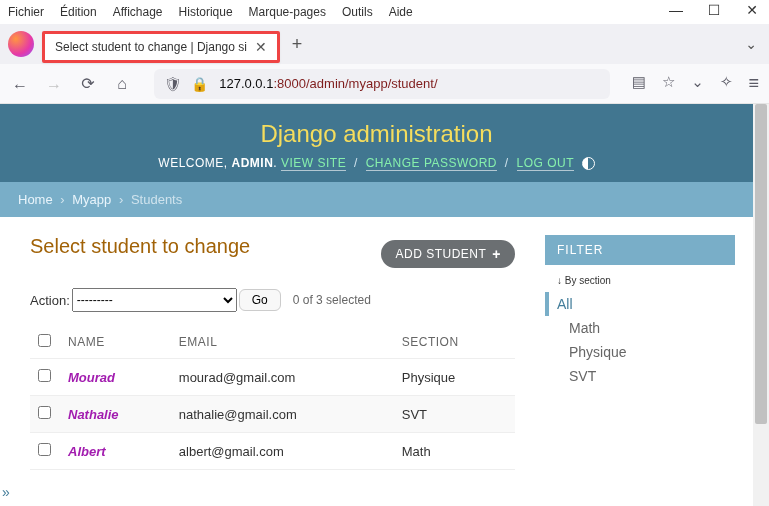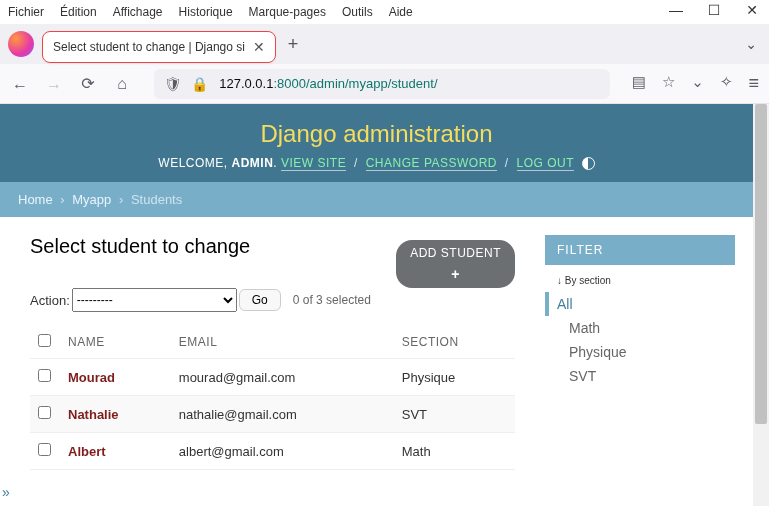--- a/index.html
+++ b/index.html
@@ -6,33 +6,33 @@
 body { font-family: "Segoe UI", Arial, sans-serif; font-size: 13px; color: #333; background: #fff; width: 769px; height: 506px; overflow: hidden; position: relative; }
 
 
 .menubar { height: 24px; display: flex; align-items: center; padding: 0 8px; gap: 16px; font-size: 12px; background: #fff; }
 .menubar span { cursor: default; }
 .win-controls { position: absolute; right: 8px; top: 2px; display: flex; gap: 20px; }
 .win-controls span { width: 18px; text-align: center; font-size: 14px; }
 
 .tabbar { height: 40px; background: #f0f0f4; display: flex; align-items: center; padding-left: 8px; position: relative; }
 .ff-icon { width: 26px; height: 26px; border-radius: 50%; background: radial-gradient(circle at 30% 30%, #ff9640, #e639a6 60%, #9059ff); margin-right: 8px; }
-.tab { background: #fff; border: 1px solid #ef4444; border-radius: 8px; height: 32px; min-width: 220px; display: flex; align-items: center; padding: 0 10px; font-size: 12px; gap: 8px; box-shadow: 0 1px 3px rgba(0,0,0,0.05); margin-top: 6px; }
+.tab { background: #fff; border: 3px solid #ef4444; border-radius: 2px; height: 32px; min-width: 220px; display: flex; align-items: center; padding: 0 10px; font-size: 12px; gap: 8px; box-shadow: 0 1px 3px rgba(0,0,0,0.05); margin-top: 6px; }
 .tab .tab-title { flex: 1; white-space: nowrap; overflow: hidden; text-overflow: ellipsis; }
 .tab .close-x { font-size: 14px; color: #555; }
 .new-tab { margin-left: 12px; font-size: 18px; color: #555; }
 .chev-down { position: absolute; right: 12px; font-size: 14px; color: #555; }
 
 .toolbar { height: 40px; background: #f9f9fb; border-bottom: 1px solid #e5e5e5; display: flex; align-items: center; padding: 0 10px; gap: 14px; }
 .toolbar .nav-btn { font-size: 16px; color: #5b5b66; width: 20px; text-align: center; }
 .toolbar .nav-btn.disabled { color: #c4c4c4; }
 .urlbar { flex: 1; height: 30px; background: #f0f0f4; border-radius: 6px; display: flex; align-items: center; padding: 0 10px; gap: 10px; font-size: 13px; margin: 0 8px; }
 .urlbar .shield, .urlbar .lock { color: #5b5b66; font-size: 14px; }
 .url-text .host { color: #0c0c0d; }
-.url-text .rest { color: #0f766e; }
+.url-text .rest { color: #7f1d1d; }
 .right-icons { display: flex; gap: 16px; color: #5b5b66; font-size: 15px; }
 .right-icons .burger { font-size: 18px; }
 
 
 .viewport { position: relative; height: 402px; }
 .vscroll { position: absolute; right: 0; top: 0; width: 16px; height: 100%; background: #f1f1f1; }
 .vscroll .thumb { position: absolute; left: 2px; right: 2px; top: 0; height: 320px; background: #c1c1c1; border-radius: 2px; }
 .content { margin-right: 16px; height: 100%; overflow: hidden; }
 
 
@@ -49,35 +49,35 @@
 .breadcrumbs .arr { margin: 0 4px; color: #cfe3ed; }
 .breadcrumbs .last { color: #cfe3ed; }
 
 .sidebar-toggle { position: absolute; left: 2px; top: 388px; transform: translateY(-50%); font-size: 14px; color: #447e9b; }
 
 
 .main { display: flex; padding: 18px 18px 0 30px; gap: 30px; }
 .left { flex: 1; }
 .right { width: 190px; }
 
-.page-title { font-size: 20px; font-weight: 300; color: #000000; margin-bottom: 30px; }
-
-.add-btn { float: right; background: #6b6f72; color: #fff; border: none; border-radius: 16px; padding: 6px 14px; font-size: 12px; letter-spacing: .5px; display: flex; align-items: center; gap: 6px; margin-top: -48px; flex-direction: column; }
+.page-title { font-size: 20px; font-weight: 300; color: #a16207; margin-bottom: 30px; }
+
+.add-btn { float: right; background: #6b6f72; color: #fff; border: none; border-radius: 16px; padding: 6px 14px; font-size: 12px; letter-spacing: .5px; display: flex; align-items: center; gap: 6px; margin-top: -48px; }
 .add-btn .plus { font-size: 14px; font-weight: bold; }
 
 .actions-row { display: flex; align-items: center; gap: 2px; font-size: 13px; margin-bottom: 14px; }
 .actions-row select { height: 24px; min-width: 165px; font-size: 12px; }
 .go-btn { background: #f8f8f8; border: 1px solid #ccc; border-radius: 6px; padding: 3px 12px; font-size: 12px; }
 .sel-count { color: #666; font-size: 12px; margin-left: 10px; }
 
 .data-table { width: 100%; border-collapse: collapse; font-size: 13px; }
 .data-table th { text-align: left; font-size: 12px; color: #666; font-weight: 400; padding: 8px 8px; border-bottom: 1px solid #eee; letter-spacing: .5px; }
 .data-table td { padding: 10px 8px; border-bottom: 1px solid #eee; }
 .data-table tbody tr:nth-child(even) { background: #f9f9f9; }
-.data-table .link { color: #7f1d1d; font-weight: bold; }
+.data-table .link { color: #a21caf; font-weight: bold; font-style: italic; }
 .chk { width: 13px; height: 13px; }
 
 
 .filter-head { background: #79aec8; color: #fff; padding: 8px 12px; font-size: 12px; letter-spacing: 1px; }
 .filter-title { padding: 10px 12px 6px; font-size: 10px; color: #333; }
 .filter-list { list-style: none; padding: 0 0 4px; }
 .filter-list li { padding: 4px 24px; font-size: 14px; color: #666; }
 .filter-list li.selected { color: #447e9b; border-left: 4px solid #79aec8; padding-left: 8px; }
 </style>
 </head>

